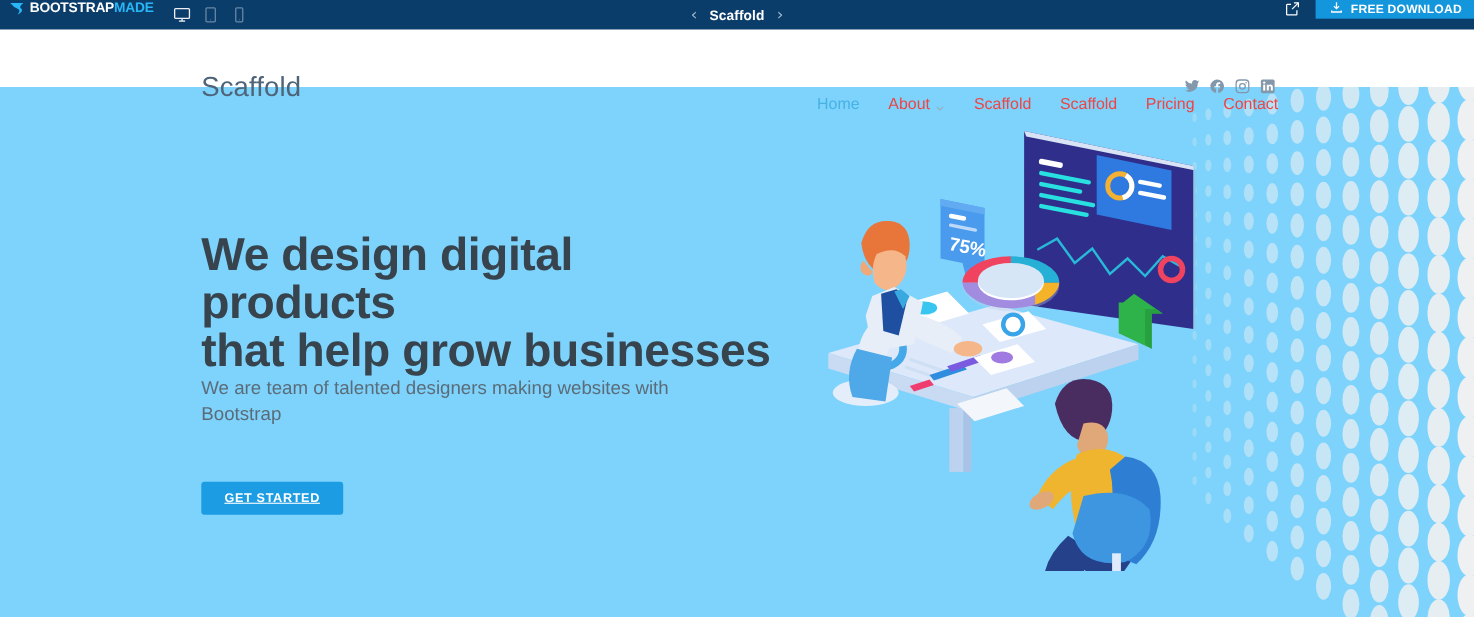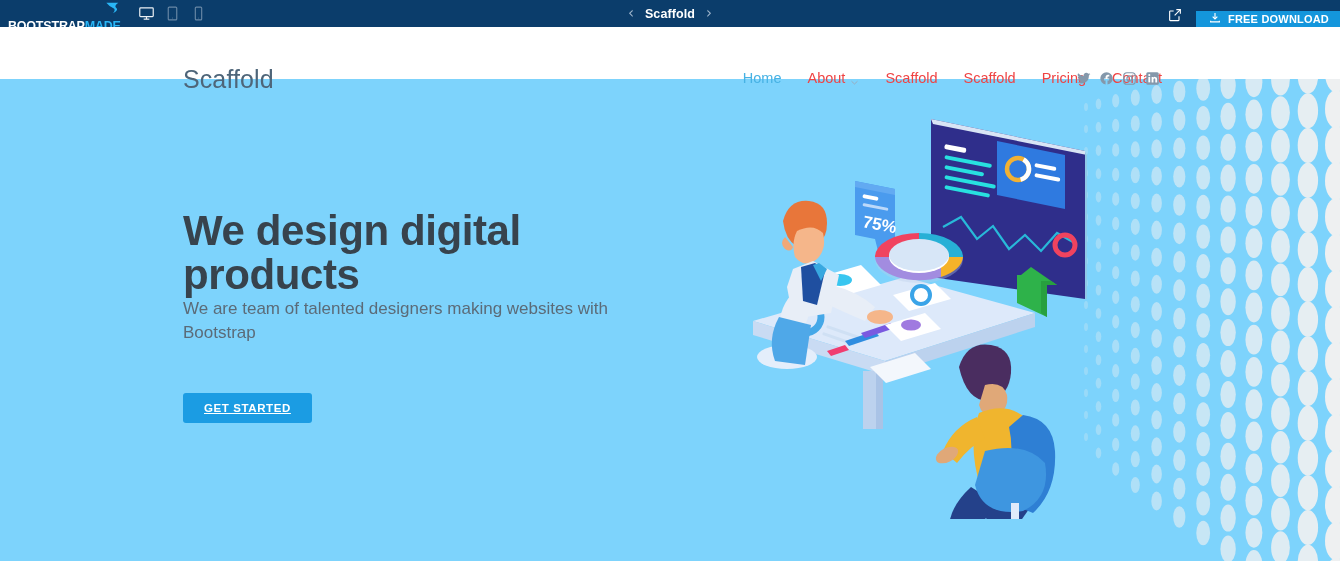--- a/index.html
+++ b/index.html
@@ -10,22 +10,22 @@
   }
 
   
   .bm-bar {
     position:absolute; top:0; left:0; width:1340px; height:27px;
     background:#0b3d6b;
     display:flex; align-items:center;
     color:#fff;
   }
   .bm-logo {
-    display:flex; align-items:flex-end; gap:3px;
-    padding-left:8px; height:100%;flex-direction:column;
+    display:flex; align-items:flex-start; gap:3px;
+    padding-left:8px; height:100%;
   }
   .bm-logo-mark { width:16px; height:16px; flex:none; }
   .bm-logo-text {
     font-size:12.5px; font-weight:bold; letter-spacing:-0.2px;
     white-space:nowrap;
   }
   .bm-logo-text .b1 { color:#ffffff; }
   .bm-logo-text .b2 { color:#29b6f6; }
 
   .bm-devices { display:flex; align-items:center; gap:9px; margin-left:17px; }
@@ -39,21 +39,21 @@
   }
   .bm-center > * { pointer-events:auto; }
   .bm-arrow {
     font-size:15px; color:#9fb6cc; cursor:pointer; line-height:1;
     font-family:"DejaVu Sans", sans-serif;
   }
   .bm-title { font-size:12.5px; font-weight:bold; color:#fff; letter-spacing:.1px; }
 
   .bm-right {
     position:absolute; right:0; top:0; height:27px;
-    display:flex; align-items:flex-end;
+    display:flex; align-items:flex-start;
   }
   .bm-ext {
     width:43px; display:flex; align-items:center; justify-content:center;
     cursor:pointer;
   }
   .bm-dl {
     background:#1496dc; display:flex; align-items:center; gap:6px;
     padding:0 11px 0 12px; cursor:pointer;
     font-size:11px; font-weight:bold; letter-spacing:.2px; color:#fff;
     white-space:nowrap;
@@ -63,21 +63,21 @@
   .site-header {
     position:absolute; top:27px; left:0; width:1340px; height:52px;
     background:#fff; z-index:5;
   }
   .brand {
     position:absolute; left:183px; top:38px;
     font-size:25px; color:#4e6579; font-weight:normal;
     letter-spacing:.1px;
   }
   .nav {
-    position:absolute; right:178px; top:43px;
+    position:absolute; right:178px; top:60px;
     display:flex; align-items:center; gap:26px;
   }
   .nav a {
     font-size:14.5px; color:#ef4444; text-decoration:none; white-space:nowrap;
     display:flex; align-items:center; gap:5px;
   }
   .nav a.active { color:#47b2e4; }
   .chev { display:inline-block; width:9px; height:9px; }
   .social {
     position:absolute; right:180px; top:44px;
@@ -437,20 +437,21 @@
         <ellipse cx="256.0" cy="390.0" rx="11.0" ry="19.0" opacity="1.00"></ellipse>
         <ellipse cx="256.0" cy="426.0" rx="11.0" ry="19.0" opacity="1.00"></ellipse>
         <ellipse cx="256.0" cy="462.0" rx="11.0" ry="19.0" opacity="1.00"></ellipse>
         <ellipse cx="256.0" cy="498.0" rx="11.0" ry="19.0" opacity="1.00"></ellipse>
       </g>
   </svg>
 
   <div class="hero-text">
     <h1>
       <span>We design digital products</span><br>
+      <span>that help grow businesses</span>
     </h1>
     <p>We are team of talented designers making websites with Bootstrap</p>
     <button class="btn">GET STARTED</button>
   </div>
 
   <svg class="illus" viewBox="0 0 370 420">
 
     <g>
       <path d="M196 20 L350 52 L350 200 L196 178 Z" fill="#2f2e8b"></path>
       <path d="M196 20 L350 52 L352 56 L198 25 Z" fill="#d8e4f5"></path>

